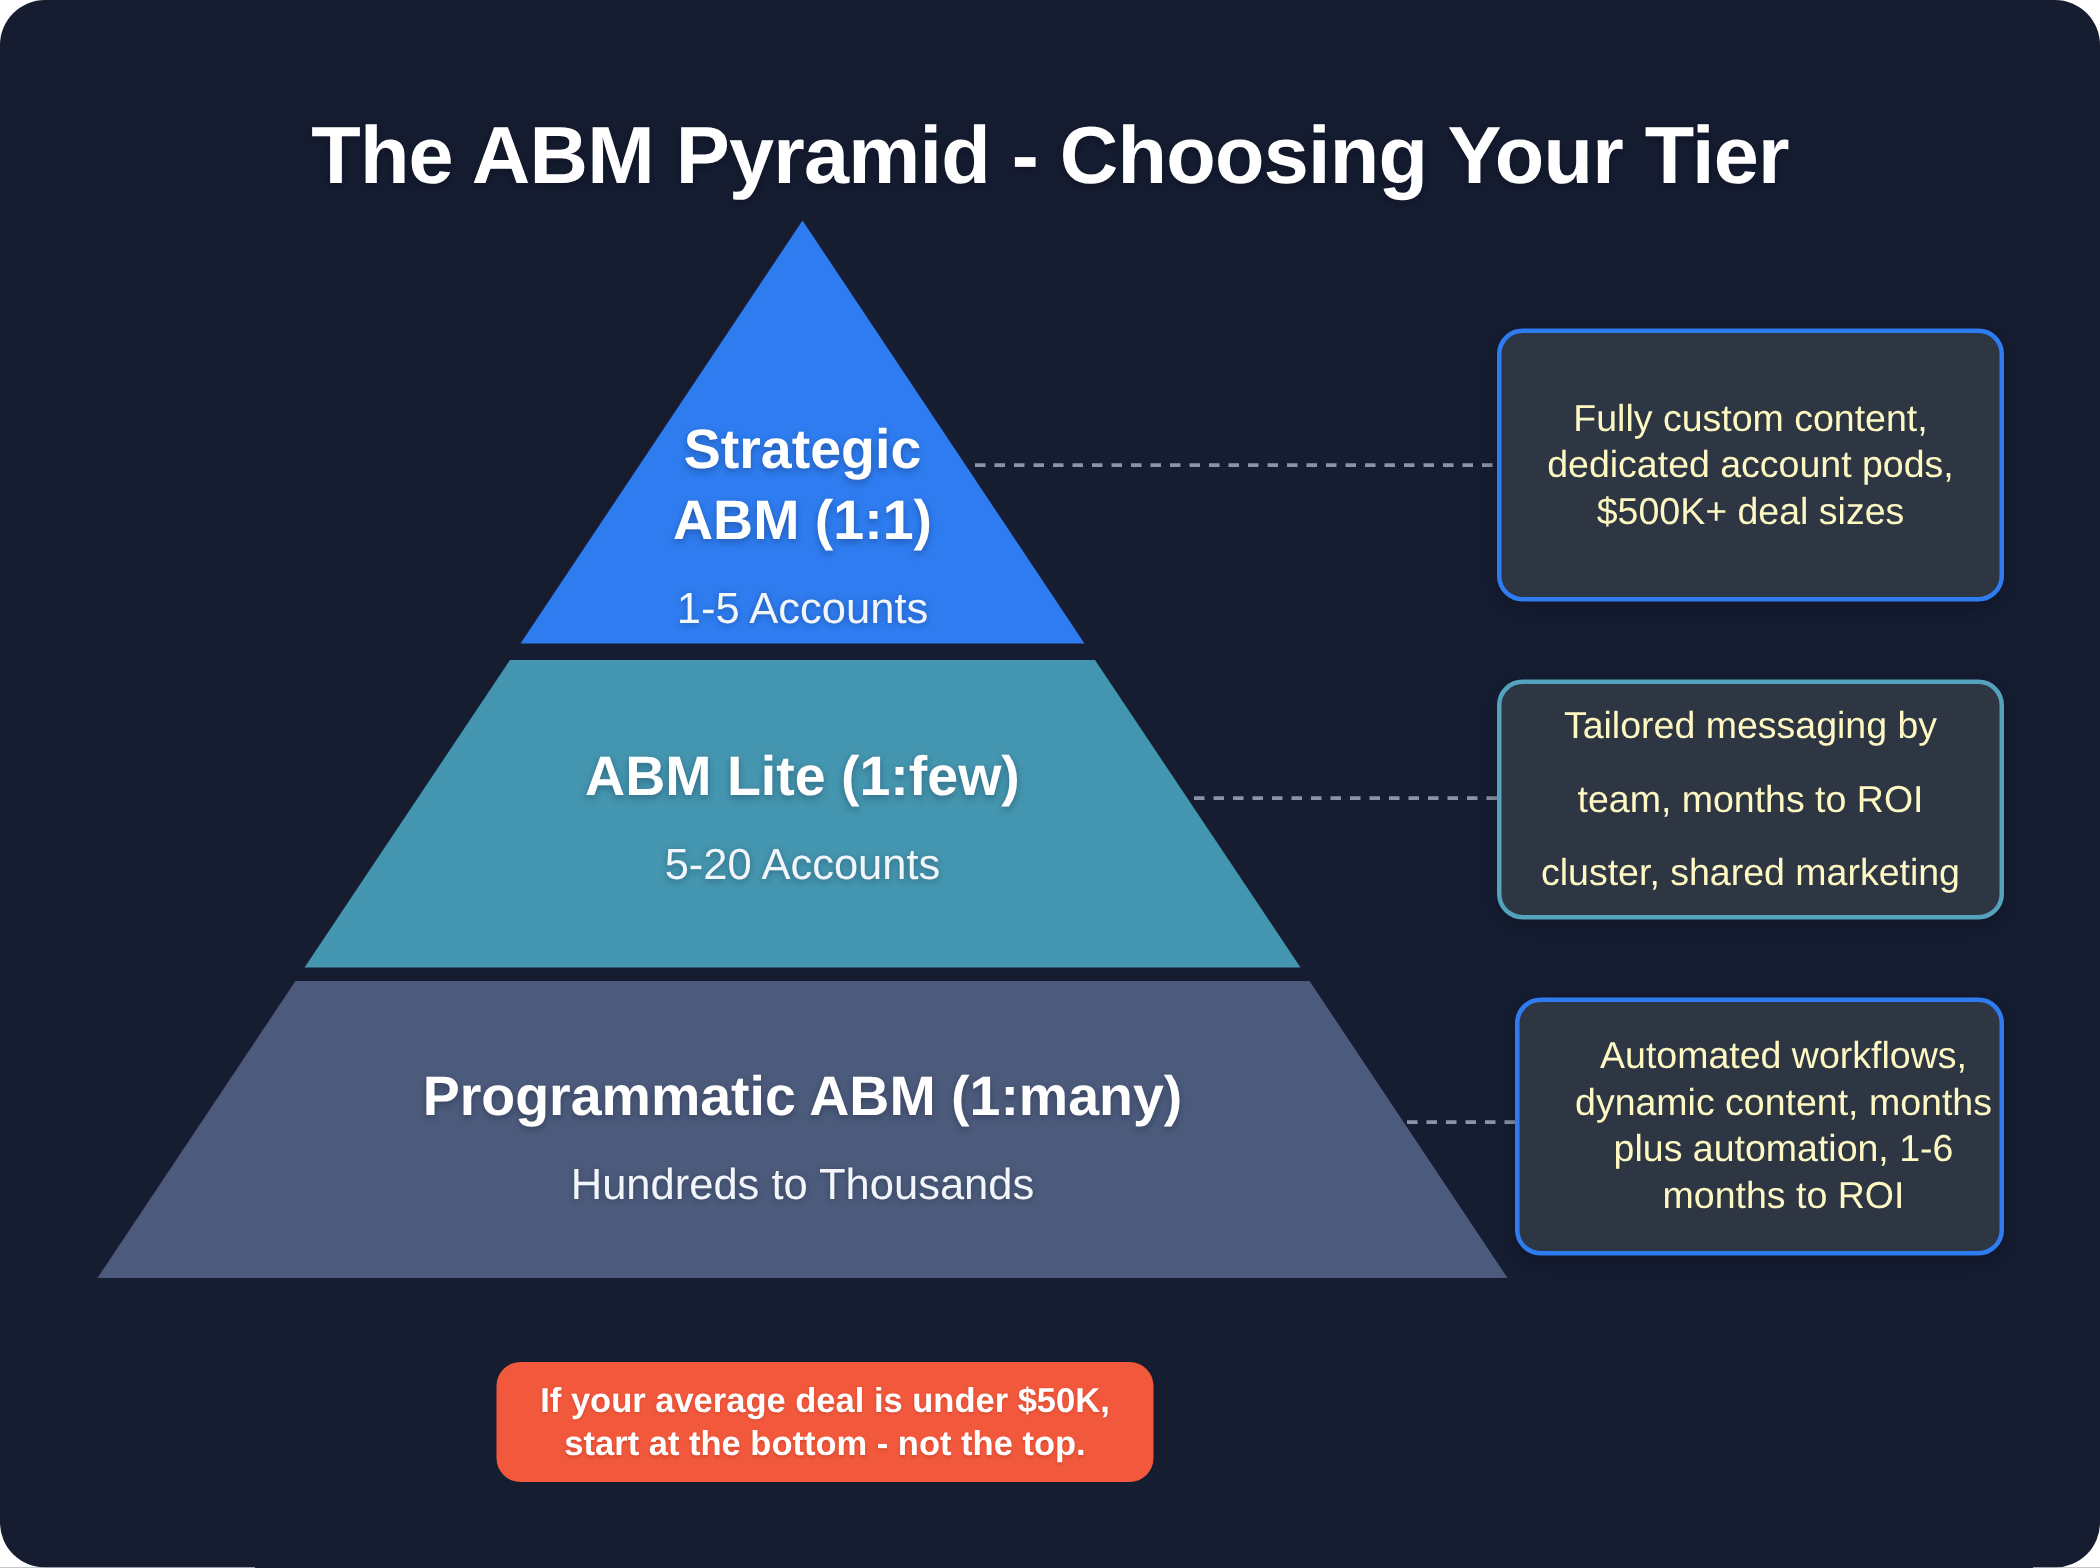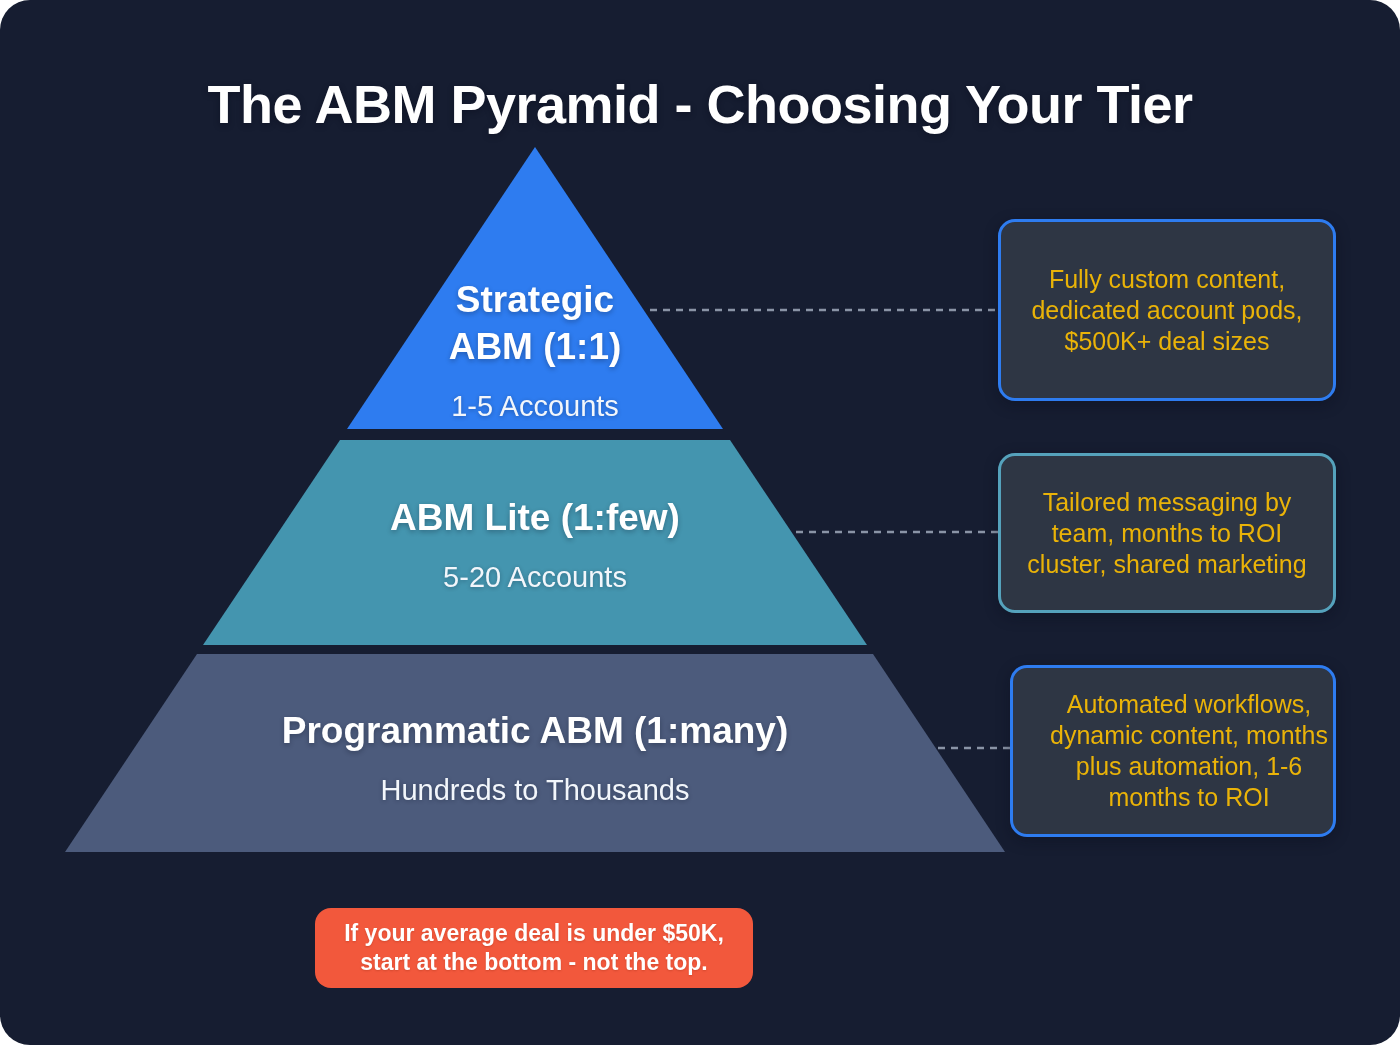--- a/index.html
+++ b/index.html
@@ -41,30 +41,30 @@
   .tier-label--lite { left: 235px; top: 494px; width: 600px; }
   .tier-label--programmatic { left: 185px; top: 707px; width: 700px; }
 
   .callout {
     position: absolute;
     background: #2e3644;
     border-radius: 17px;
     display: flex; flex-direction: column;
     align-items: center; justify-content: center;
     text-align: center;
-    color: #eab308; font-size: 25px; line-height: 31px;
+    color: #fef9c3; font-size: 25px; line-height: 31px;
     box-shadow: 0 4px 14px rgba(8,12,26,0.35);
   }
   .callout .line { display: block; }
   .callout--strategic { left: 998px; top: 219px; width: 338px; height: 182px; border: 3px solid #2e7cf0; }
-  .callout--lite { left: 998px; top: 453px; width: 338px; height: 160px; border: 3px solid #55a2bc; }
+  .callout--lite { left: 998px; top: 453px; width: 338px; height: 160px; border: 3px solid #55a2bc; gap: 18px; }
   .callout--programmatic { left: 1010px; top: 665px; width: 326px; height: 172px; border: 3px solid #2e7cf0; padding-left: 32px; }
 
   .footer-note {
-    position: absolute; left: 315px; top: 908px;
+    position: absolute; left: 331px; top: 908px;
     width: 438px; height: 80px;
     background: #f2583c; border-radius: 16px;
     display: flex; flex-direction: column;
     align-items: center; justify-content: center;
     text-align: center;
     color: #ffffff; font-size: 23px; font-weight: bold; line-height: 29px;
     text-shadow: 0 1px 2px rgba(120,30,10,0.25);
   }
   .footer-note .line { display: block; }
 </style>

